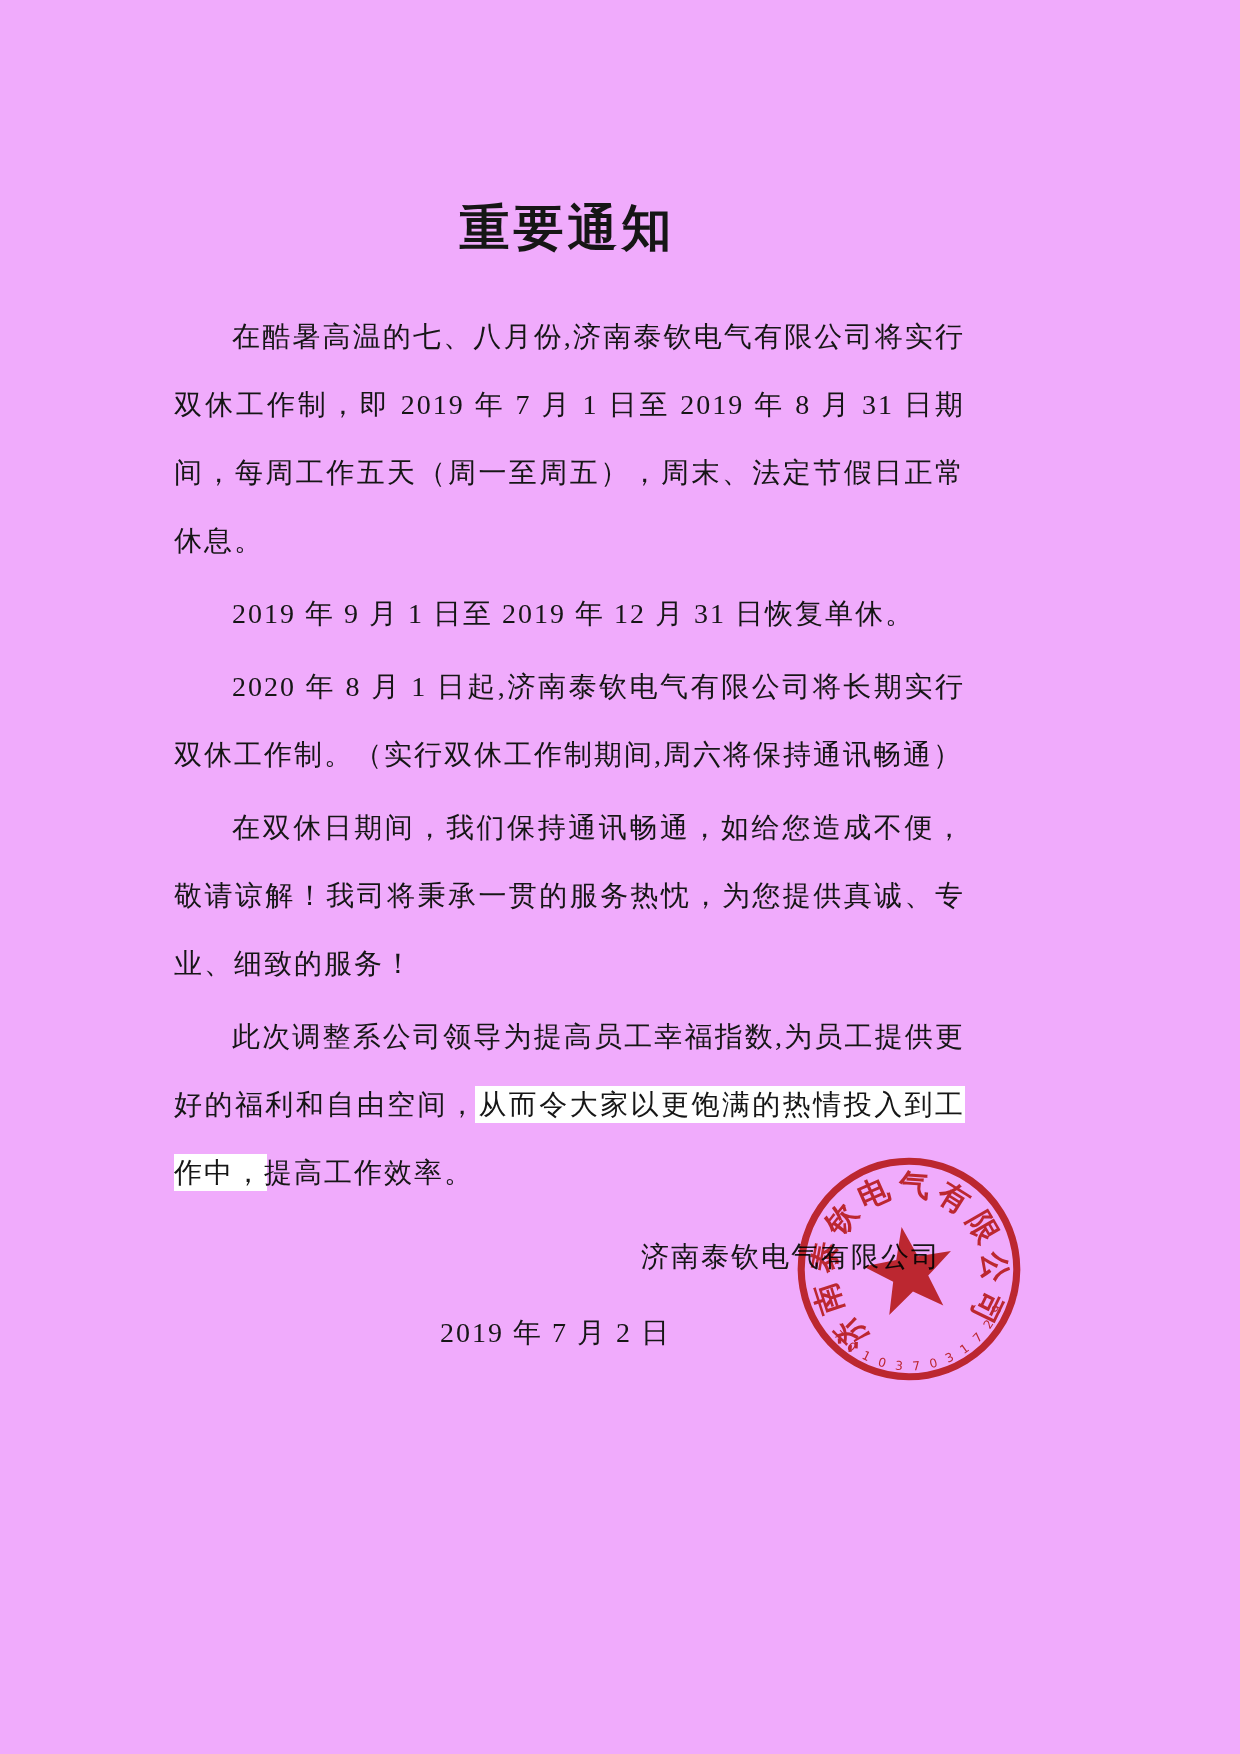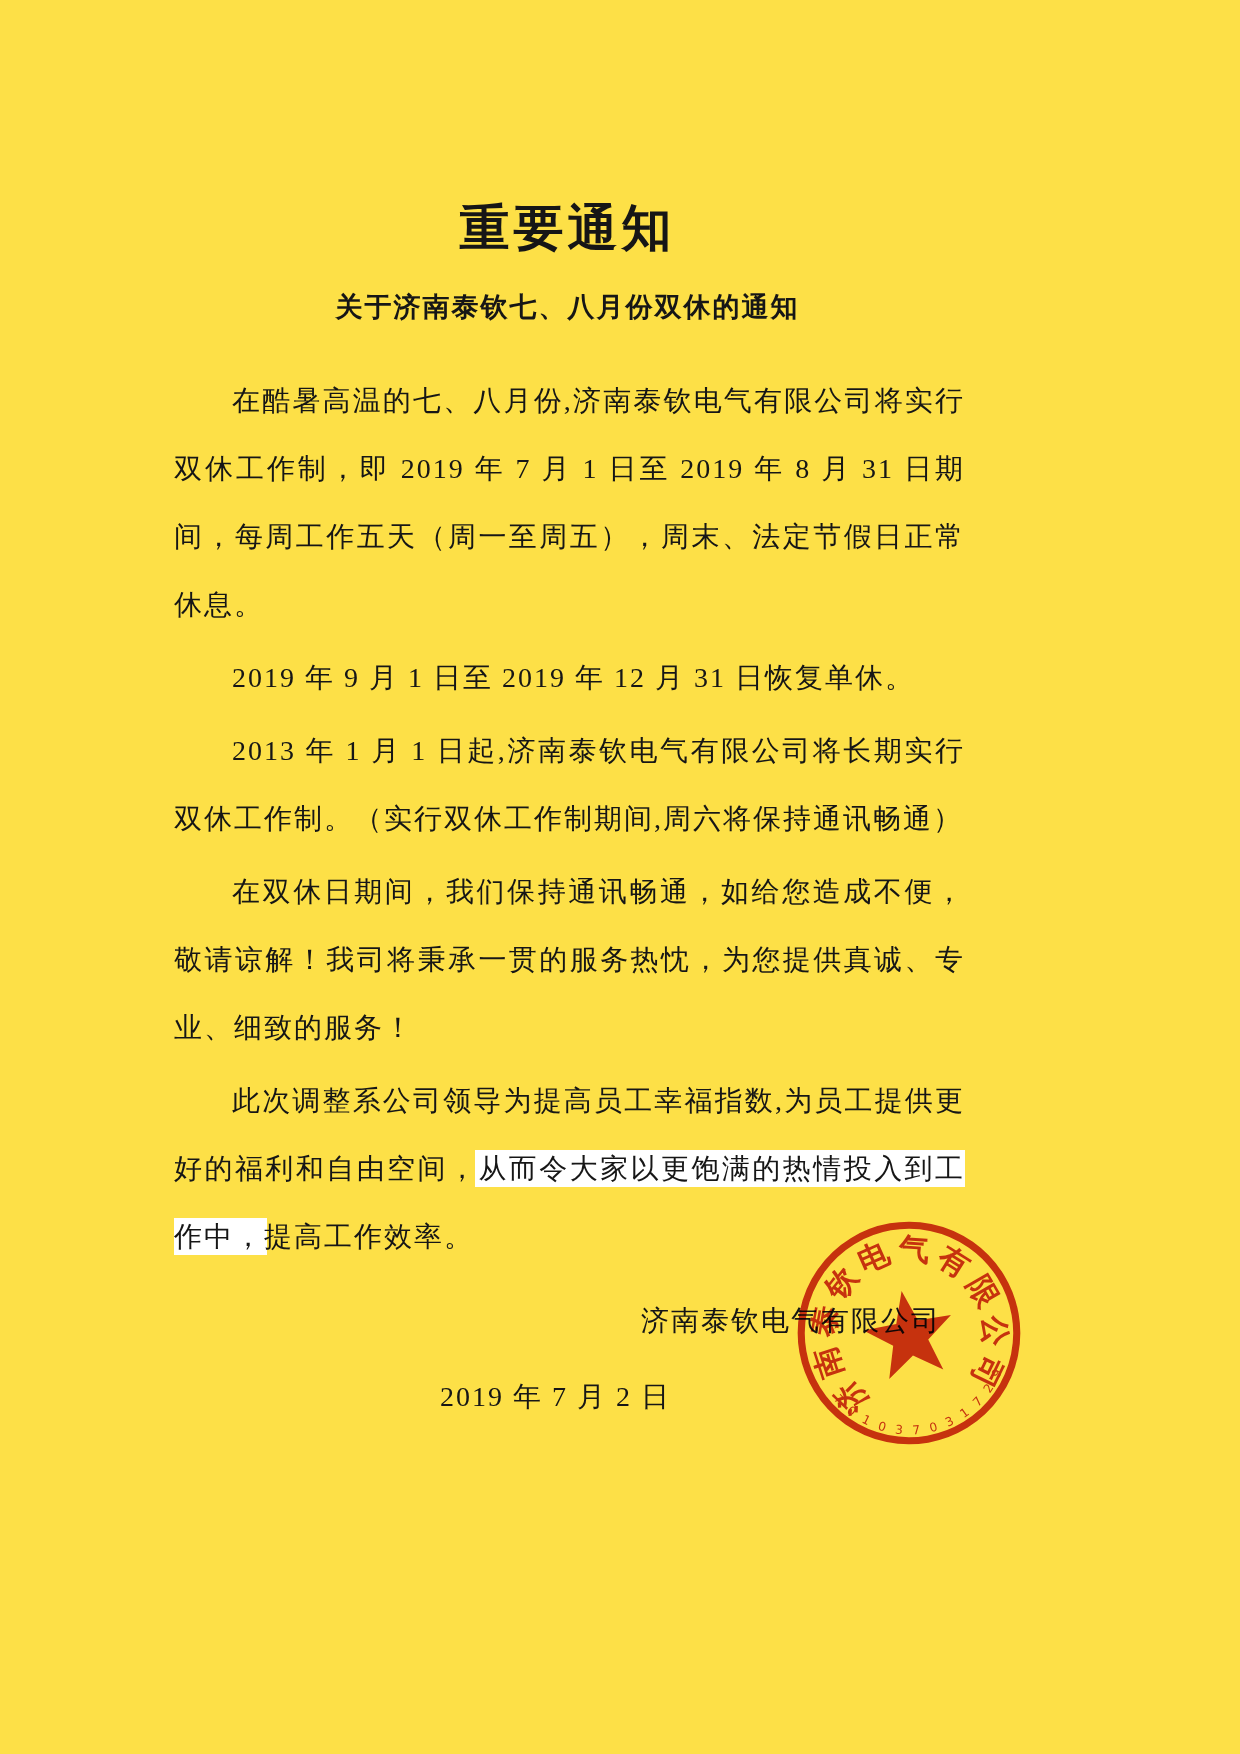--- a/index.html
+++ b/index.html
@@ -1,21 +1,21 @@
 <!DOCTYPE html>
 <html lang="zh"><head>
 <meta charset="utf-8">
 <style>
   html, body { margin: 0; padding: 0; background: #e8e8e8; }
   .page {
     position: relative;
     width: 1240px;
     height: 1754px;
     margin: 0 auto;
-    background: #fde047;
+    background: #f0abfc;
     overflow: hidden;
     font-family: "Liberation Serif", "DejaVu Serif", serif;
     color: #161616;
   }
   .content {
     position: absolute;
     left: 170px;
     top: 0;
     width: 795px;
   }
@@ -85,28 +85,27 @@
   }
 </style>
 </head>
 <body>
 
 <div class="page">
   <div class="content">
 
     <h1 class="doc-title">重要通知</h1>
 
-    <h2 class="doc-subtitle">关于济南泰钦七、八月份双休的通知</h2>
 
     <div class="doc-body">
       <p>在酷暑高温的七、八月份,济南泰钦电气有限公司将实行双休工作制，即 2019 年 7 月 1 日至 2019 年 8 月 31 日期间，每周工作五天（周一至周五），周末、法定节假日正常休息。</p>
 
       <p>2019 年 9 月 1 日至 2019 年 12 月 31 日恢复单休。</p>
 
-      <p>2013 年 1 月 1 日起,济南泰钦电气有限公司将长期实行双休工作制。（实行双休工作制期间,周六将保持通讯畅通）</p>
+      <p>2020 年 8 月 1 日起,济南泰钦电气有限公司将长期实行双休工作制。（实行双休工作制期间,周六将保持通讯畅通）</p>
 
       <p>在双休日期间，我们保持通讯畅通，如给您造成不便，敬请谅解！我司将秉承一贯的服务热忱，为您提供真诚、专业、细致的服务！</p>
 
       <p><span>此次调整系公司领导为提高员工幸福指数,为员工提供更好的福利和自由空间，</span><span class="hl">从而令大家以更饱满的热情投入到工作中，</span><span>提高工作效率。</span></p>
     </div>
 
     <div class="sig-block">
       <div class="sig-company">济南泰钦电气有限公司</div>
       <div class="sig-date">2019 年 7 月 2 日</div>
 

